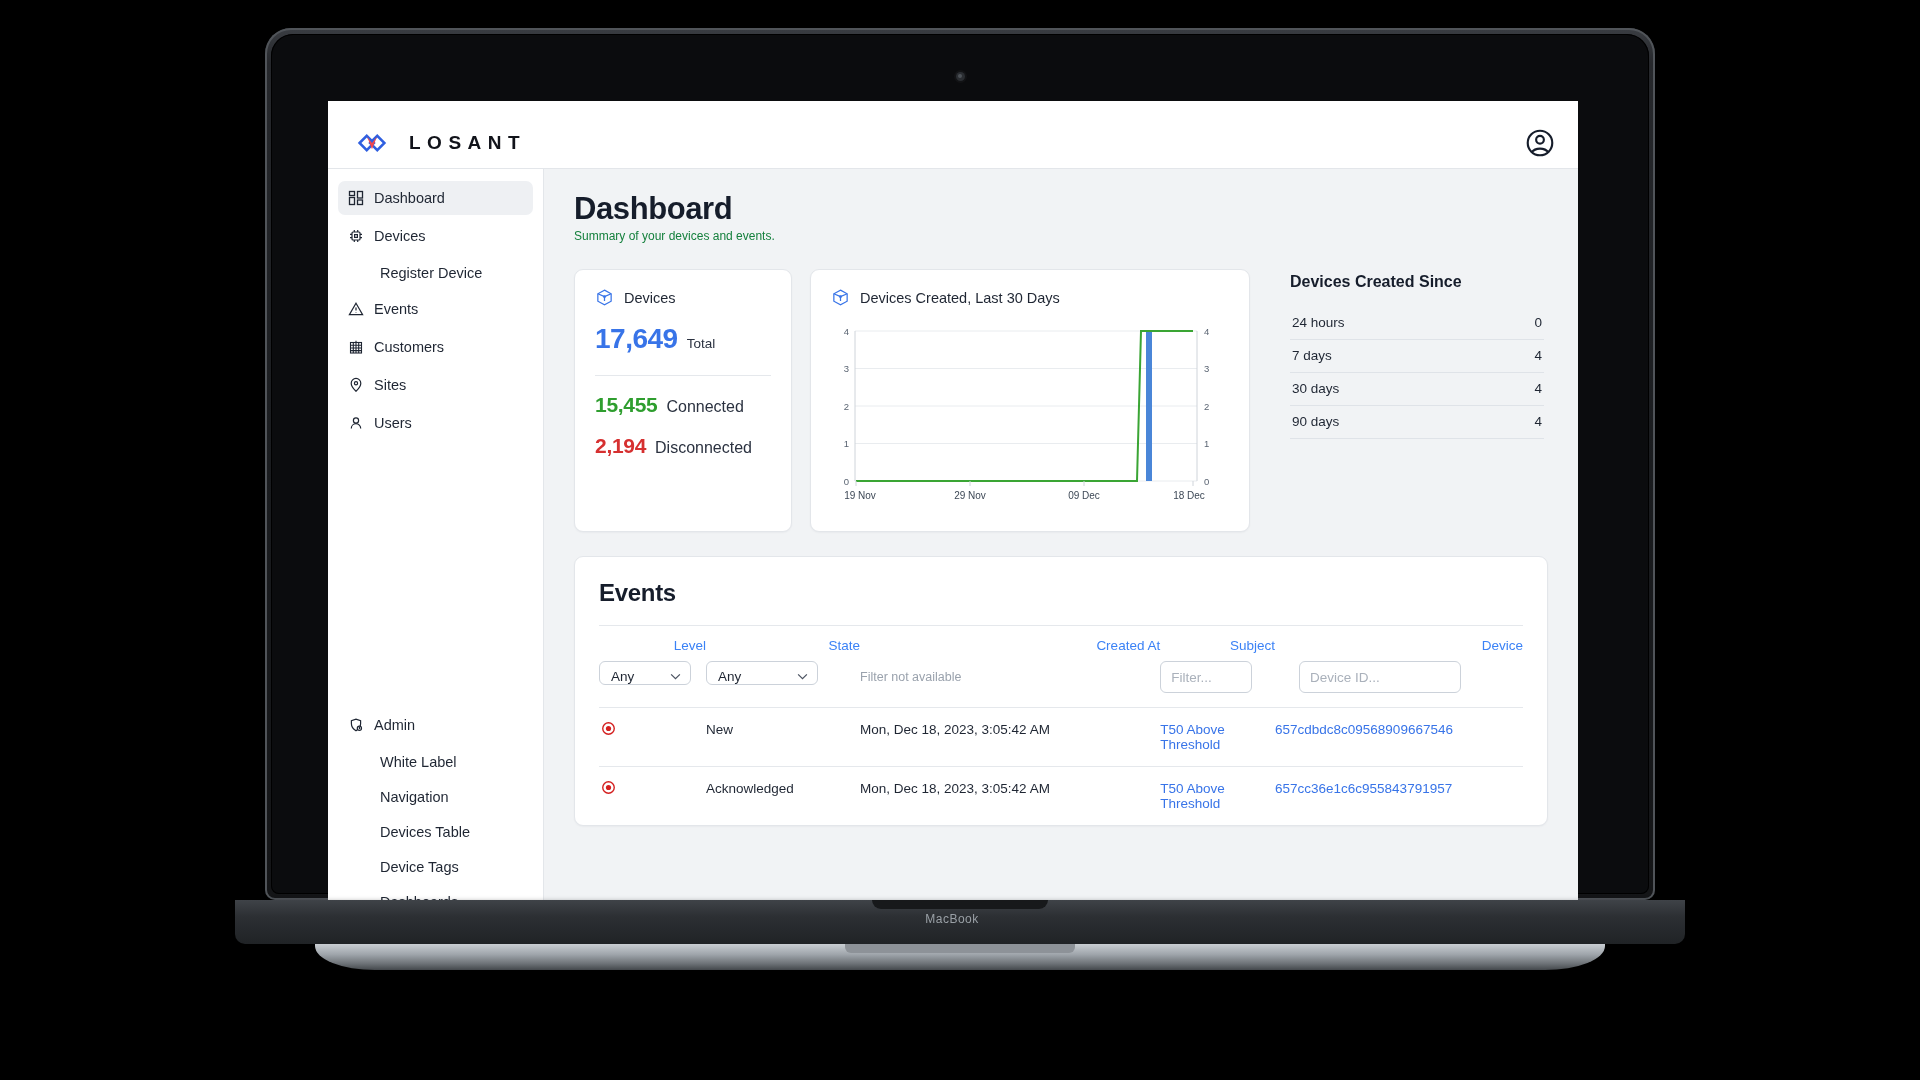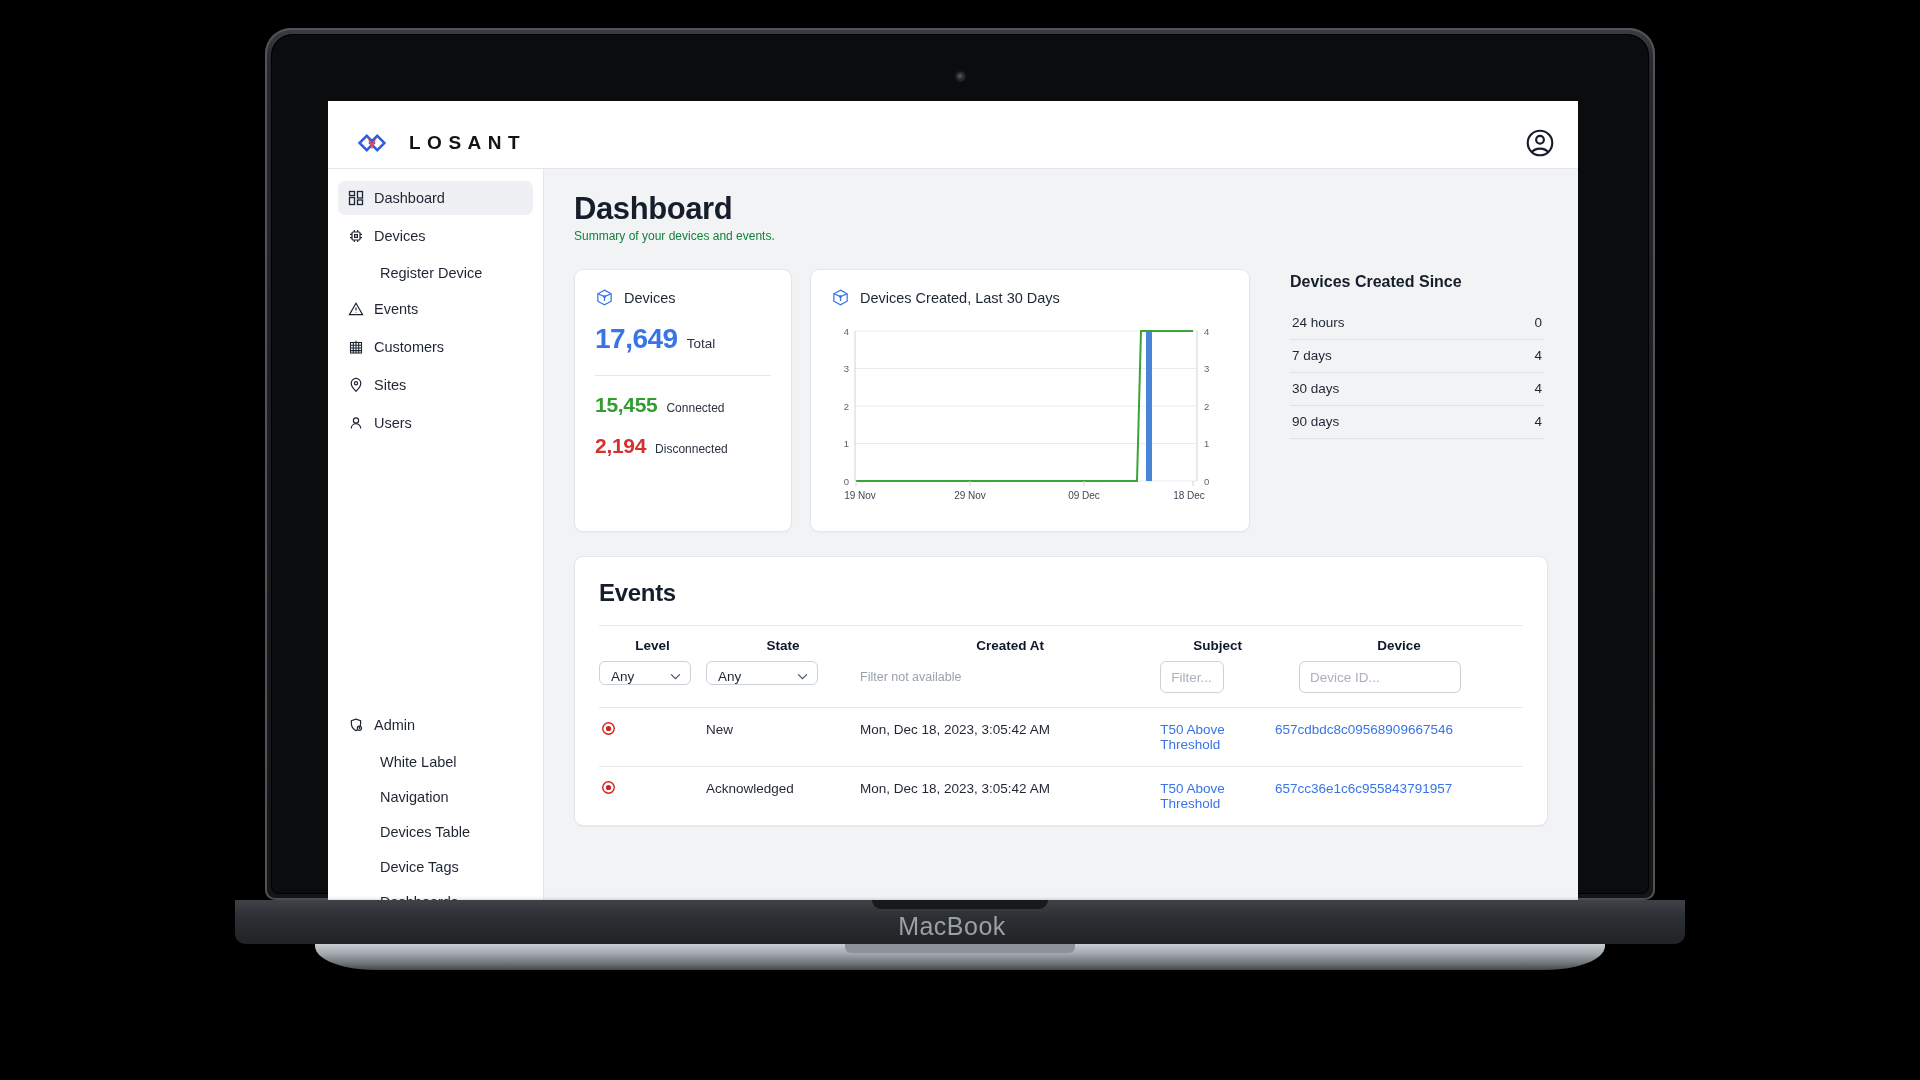--- a/index.html
+++ b/index.html
@@ -48,21 +48,21 @@
     background: linear-gradient(180deg,#3f4348 0%, #2c2f33 38%, #202326 100%);
     border-radius: 0 0 10px 10px;
     box-shadow: 0 3px 6px rgba(0,0,0,.7);
   }
   #deck-notch {
     position: absolute; left: 50%; top: 0; width: 176px; height: 9px; margin-left: -88px;
     background: #17191b; border-radius: 0 0 9px 9px;
   }
   #deck-label {
     position: absolute; left: 0; right: 16px; top: 12px; text-align: center;
-    color: #9aa0a6; font-size: 25px; letter-spacing: .5px; font-family: "Liberation Sans", sans-serif;
+    color: #9aa0a6; font-size: 12px; letter-spacing: .5px; font-family: "Liberation Sans", sans-serif;
   }
   #foot {
     position: absolute; left: 50px; top: 916px; width: 1290px; height: 26px;
     background: linear-gradient(180deg,#c9ced3 0%, #9fa5ab 40%, #6e7378 75%, #44484c 100%);
     border-radius: 0 0 60px 60px / 0 0 24px 24px;
   }
   #foot::before {
     content: ""; position: absolute; left: 50%; top: 0; width: 230px; height: 9px; margin-left: -115px;
     background: #8d9298; border-radius: 0 0 6px 6px;
   }
@@ -119,21 +119,21 @@
   .card-head .title { font-size: 14.5px; color: #1f2633; }
 
   
   .devices-card { width: 218px; flex: 0 0 218px; padding-bottom: 16px; }
   .stat-big { display: flex; align-items: baseline; gap: 9px; padding: 16px 20px 0 20px; }
   .stat-big .num { font-size: 28px; font-weight: 700; color: #3874e8; letter-spacing: -0.5px; }
   .stat-big .lbl { font-size: 13.5px; color: #2b3240; }
   .stat-divider { height: 1px; background: #e5e8ec; margin: 20px 20px 0 20px; }
   .stat-row { display: flex; align-items: baseline; gap: 9px; padding: 17px 20px 0 20px; }
   .stat-row .num { font-size: 21px; font-weight: 700; letter-spacing: -0.3px; }
-  .stat-row .lbl { font-size: 12px; color: #2b3240; }
+  .stat-row .lbl { font-size: 16px; color: #2b3240; }
   .num.connected { color: #2f9e2f; }
   .num.disconnected { color: #d63030; }
 
   
   .chart-card { width: 440px; flex: 0 0 440px; padding-bottom: 14px; }
   .chart-wrap { padding: 14px 16px 0 16px; }
   .chart-svg { display: block; width: 408px; height: 196px; }
 
   
   .since-panel { flex: 1 1 auto; padding: 4px 4px 0 22px; }
@@ -146,21 +146,21 @@
 
   
   .events-card {
     background: #fff; border: 1px solid #e3e6ea; border-radius: 9px;
     margin-top: 24px; padding: 22px 24px 0 24px;
     box-shadow: 0 1px 2px rgba(16,24,40,.04);
   }
   .events-title { font-size: 24px; font-weight: 700; color: #161d2b; letter-spacing: -0.3px; }
   table.events { width: 100%; border-collapse: collapse; margin-top: 18px; table-layout: fixed; }
   table.events th {
-    text-align: center; font-size: 13.5px; font-weight: 700; color: #0f172a;
+    text-align: right; font-size: 13.5px; font-weight: 400; color: #3b82f6;
     padding: 12px 0 6px 0; border-top: 1px solid #e5e8ec;
   }
   th.c-level { width: 82px; }
   th.c-state { width: 118px; }
   th.c-created { width: 230px; }
   th.c-subject { width: 88px; }
   th.c-device { width: 190px; }
   table.events td.filters { padding: 2px 12px 14px 0; vertical-align: top; }
   .select-box {
     position: relative; width: 92px; height: 24px; border: 1px solid #ccd2da; border-radius: 6px;
@@ -169,21 +169,21 @@
   .select-box.wide { width: 112px; }
   .select-box .chev {
     position: absolute; right: 9px; top: 11px; width: 11px; height: 7px; color: #3d4characterized;
   }
   .muted-note { font-size: 12.5px; color: #9aa2ad; line-height: 32px; }
   .text-input {
     height: 32px; border: 1px solid #ccd2da; border-radius: 6px; background: #fff;
     font-size: 13.5px; color: #1f2633; padding: 0 10px; width: 100%;
   }
   .text-input::placeholder { color: #aab1bb; }
-  td.filters.subject .text-input { width: 64px; }
+  td.filters.subject .text-input { width: 92px; }
   td.filters.device .text-input { width: 162px; margin-left: 24px; }
 
   table.events tbody tr.data-row td {
     border-top: 1px solid #e5e8ec; padding: 14px 12px 14px 0; vertical-align: top;
     font-size: 13.5px; color: #1f2633;
   }
   .level-dot { display: inline-block; width: 13px; height: 13px; margin-left: 3px; }
   .link { color: #3874e8; text-decoration: none; cursor: pointer; }
   .created-cell { white-space: nowrap; }
 </style>

